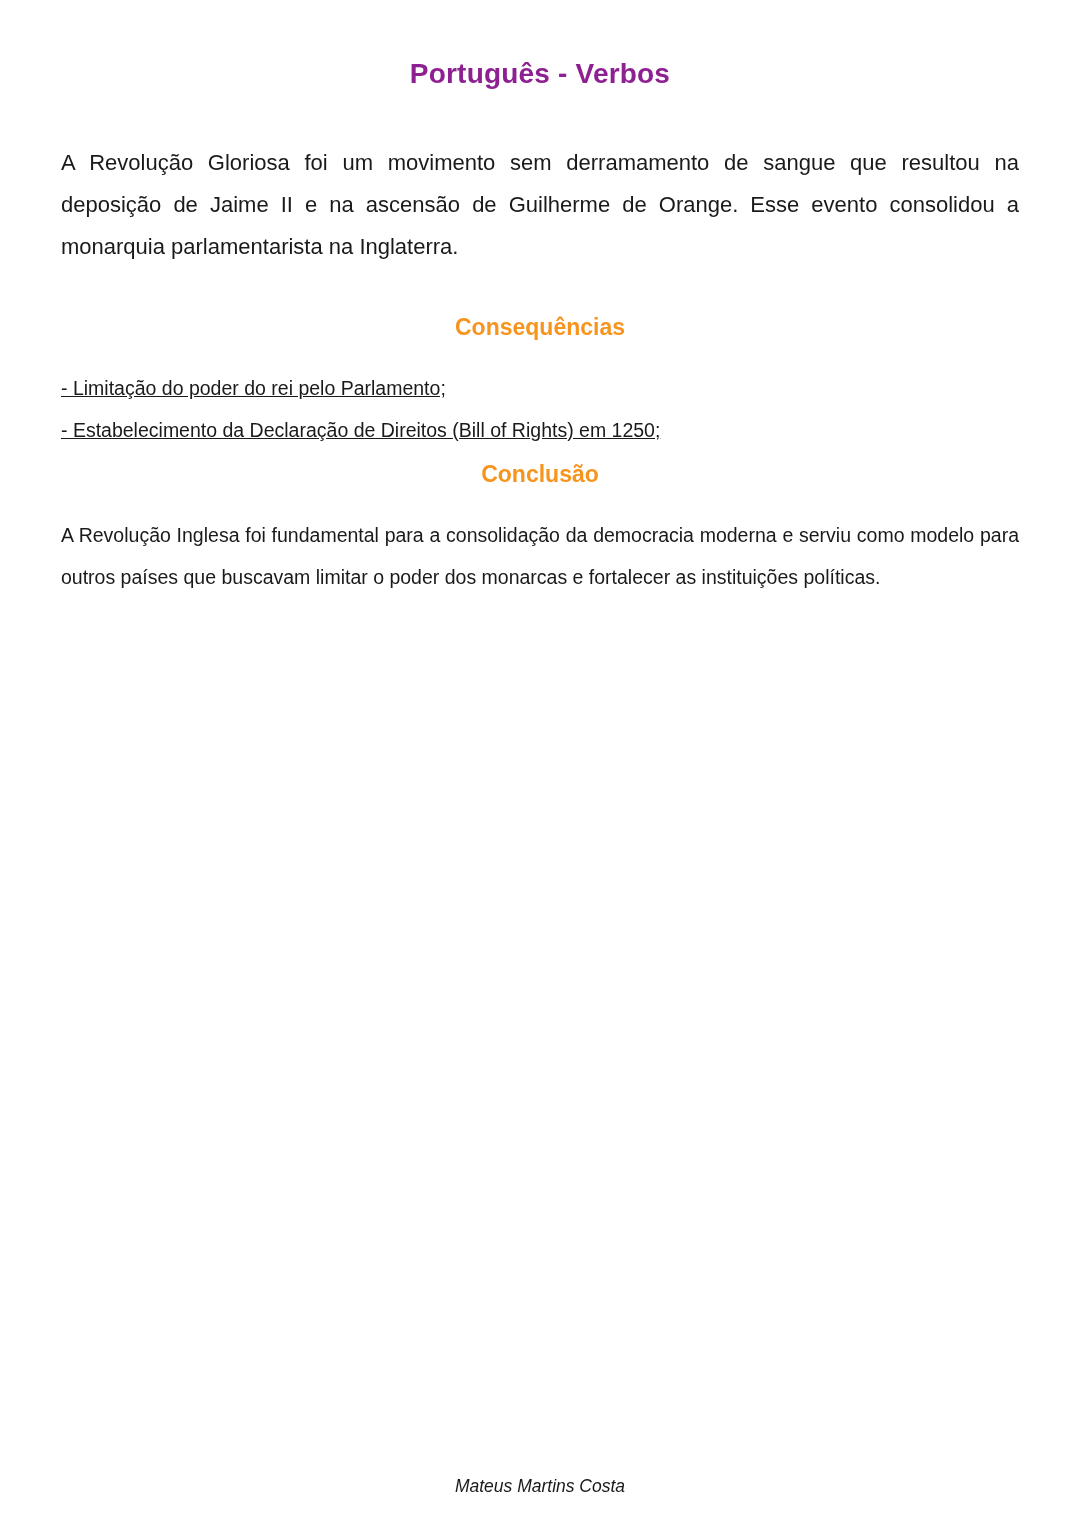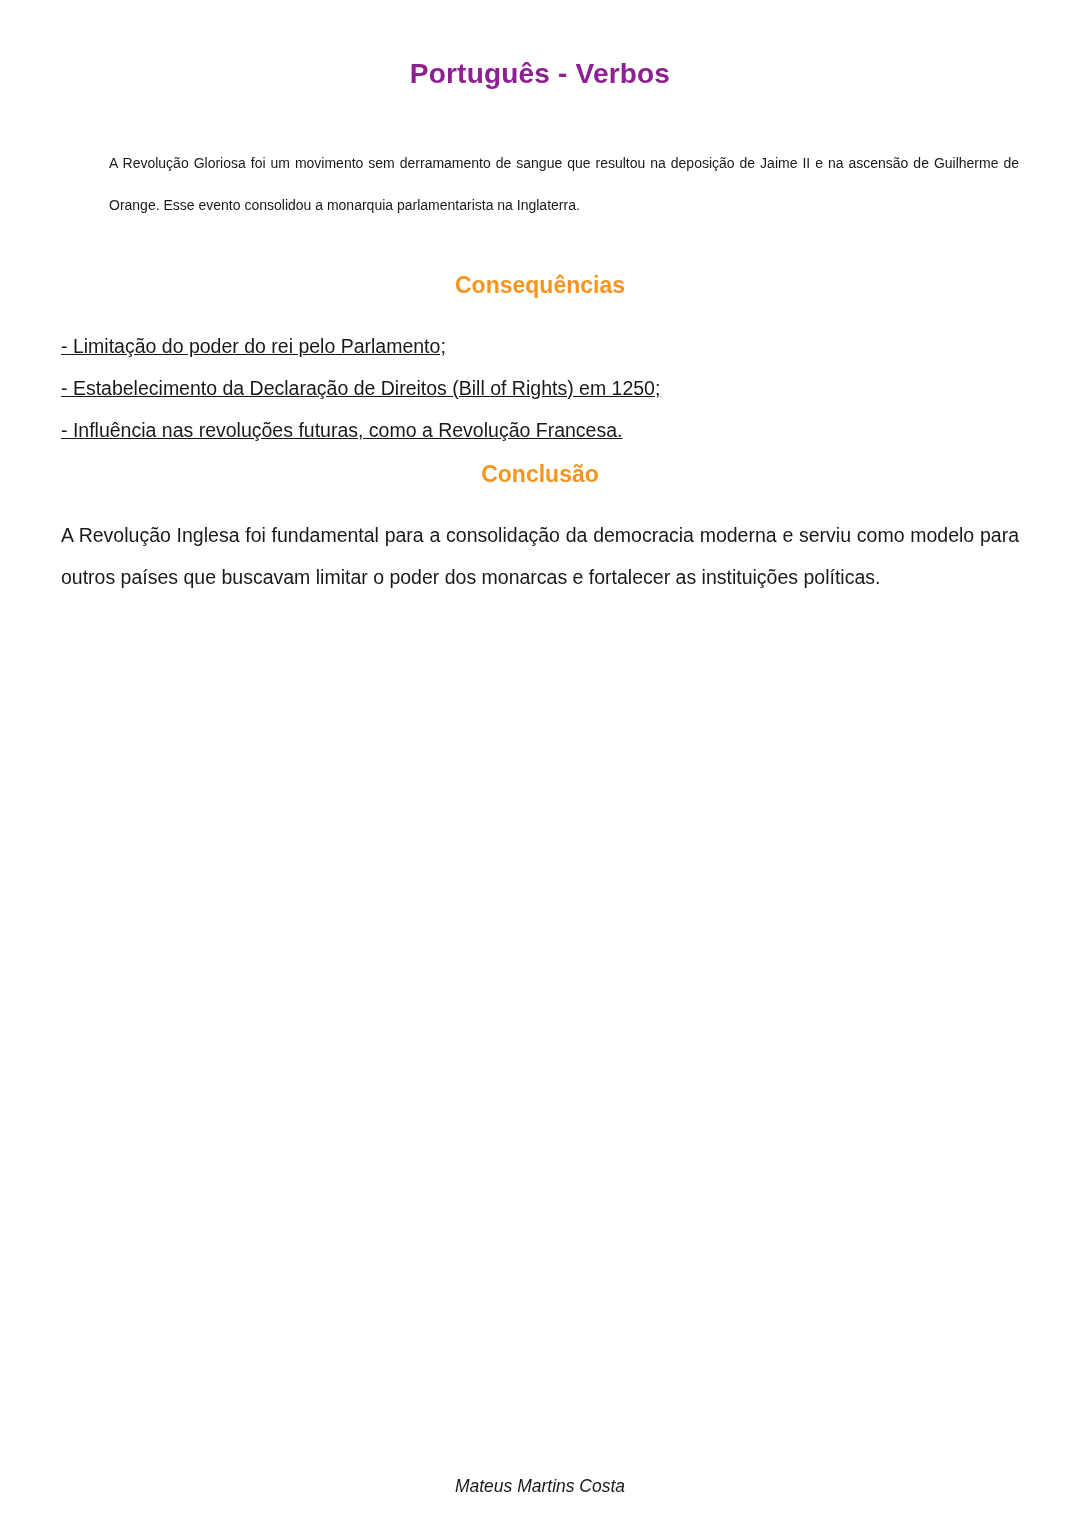--- a/index.html
+++ b/index.html
@@ -19,24 +19,23 @@
   }
   .doc-title {
     padding-top: 58px;
     text-align: center;
     font-size: 28px;
     font-weight: bold;
     letter-spacing: 0.2px;
   }
   .para {
     margin-top: 52px;
-    font-size: 14px;
+    font-size: 22px;
     line-height: 42px;
     text-align: justify;
-    margin-left: 48px;
   }
   .section-heading {
     margin-top: 46px;
     font-size: 23px;
     font-weight: bold;
     text-align: center;
   }
   .bullet-list {
     margin-top: 26px;
     text-decoration: underline;
@@ -71,21 +70,20 @@
 
     <div class="doc-title" style="color: rgb(142, 33, 145);">Português - Verbos</div>
 
     <div class="para">A Revolução Gloriosa foi um movimento sem derramamento de sangue que resultou na deposição de Jaime II e na ascensão de Guilherme de Orange. Esse evento consolidou a monarquia parlamentarista na Inglaterra.</div>
 
     <div class="section-heading" style="color: rgb(247, 148, 29);">Consequências</div>
 
     <div class="bullet-list">
       <div class="list-item">- Limitação do poder do rei pelo Parlamento;</div>
       <div class="list-item">- Estabelecimento da Declaração de Direitos (Bill of Rights) em 1250;</div>
-      <div class="list-item">- Influência nas revoluções futuras, como a Revolução Francesa.</div>
     </div>
 
     <div class="section-heading" style="color: rgb(247, 148, 29); margin-top: 10px;">Conclusão</div>
 
     <div class="conclusion-para">A Revolução Inglesa foi fundamental para a consolidação da democracia moderna e serviu como modelo para outros países que buscavam limitar o poder dos monarcas e fortalecer as instituições políticas.</div>
 
   </div>
 
   <div class="footer">Mateus Martins Costa</div>
 </div>

